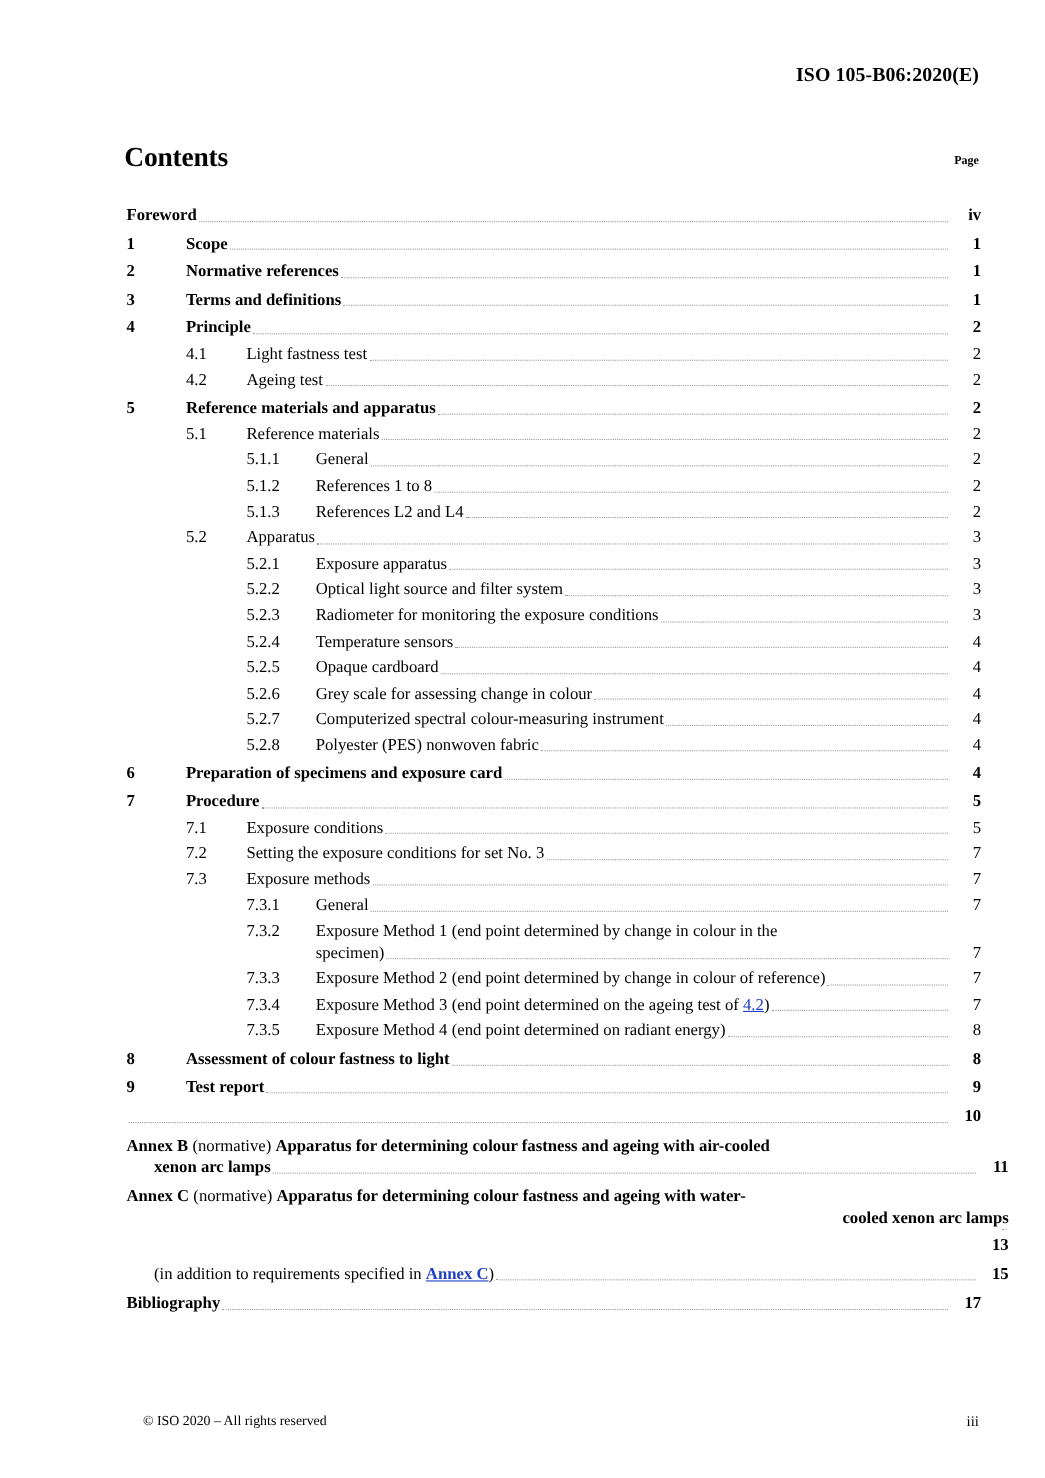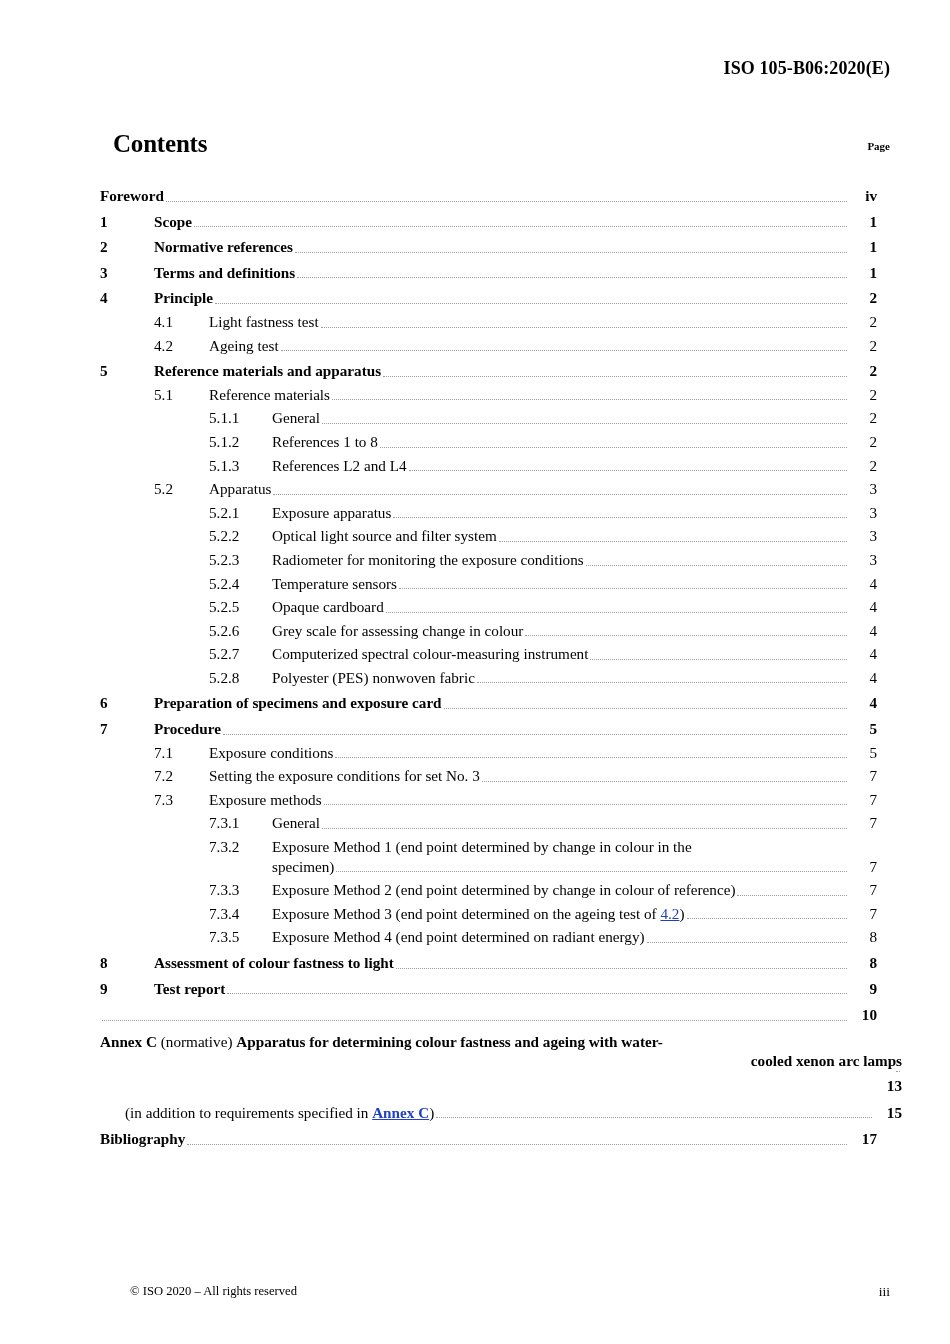--- a/index.html
+++ b/index.html
@@ -49,21 +49,21 @@
     right: 0;
     top: 10px;
     font-size: 11px;
     font-weight: bold;
   }
 
   
   #toc {
     position: absolute;
     top: 186px;
-    left: 100px;
+    left: 115px;
     width: 777px;
   }
 
   .toc-entry {
     position: relative;
     display: block;
     width: 100%;
     font-size: 15.2px;
     line-height: 19.6px;
     color: #000;
@@ -574,20 +574,30 @@
       </div>
     </div>
     <div class="toc-entry annex">
       <div class="line">
         <span class="fill"></span>
         <span class="lpage"><span class="pgw">10</span></span>
       </div>
     </div>
     <div class="toc-entry annex">
       <div class="line">
+        <span class="ltext"><span>Annex B </span><span class="normalwt">(normative) </span>Apparatus for determining colour fastness and ageing with air-cooled</span>
+      </div>
+      <div class="line" style="margin-left: 25px;">
+        <span class="ltext">xenon arc lamps</span>
+        <span class="fill"></span>
+        <span class="lpage"><span class="pgw">11</span></span>
+      </div>
+    </div>
+    <div class="toc-entry annex">
+      <div class="line">
         <span class="ltext"><span>Annex C </span><span class="normalwt">(normative) </span>Apparatus for determining colour fastness and ageing with water-</span>
       </div>
       <div class="line" style="margin-left: 25px; flex-direction: column;">
         <span class="ltext">cooled xenon arc lamps</span>
         <span class="fill"></span>
         <span class="lpage"><span class="pgw">13</span></span>
       </div>
     </div>
     <div class="toc-entry annex">
       <div class="line" style="margin-left: 25px;">

